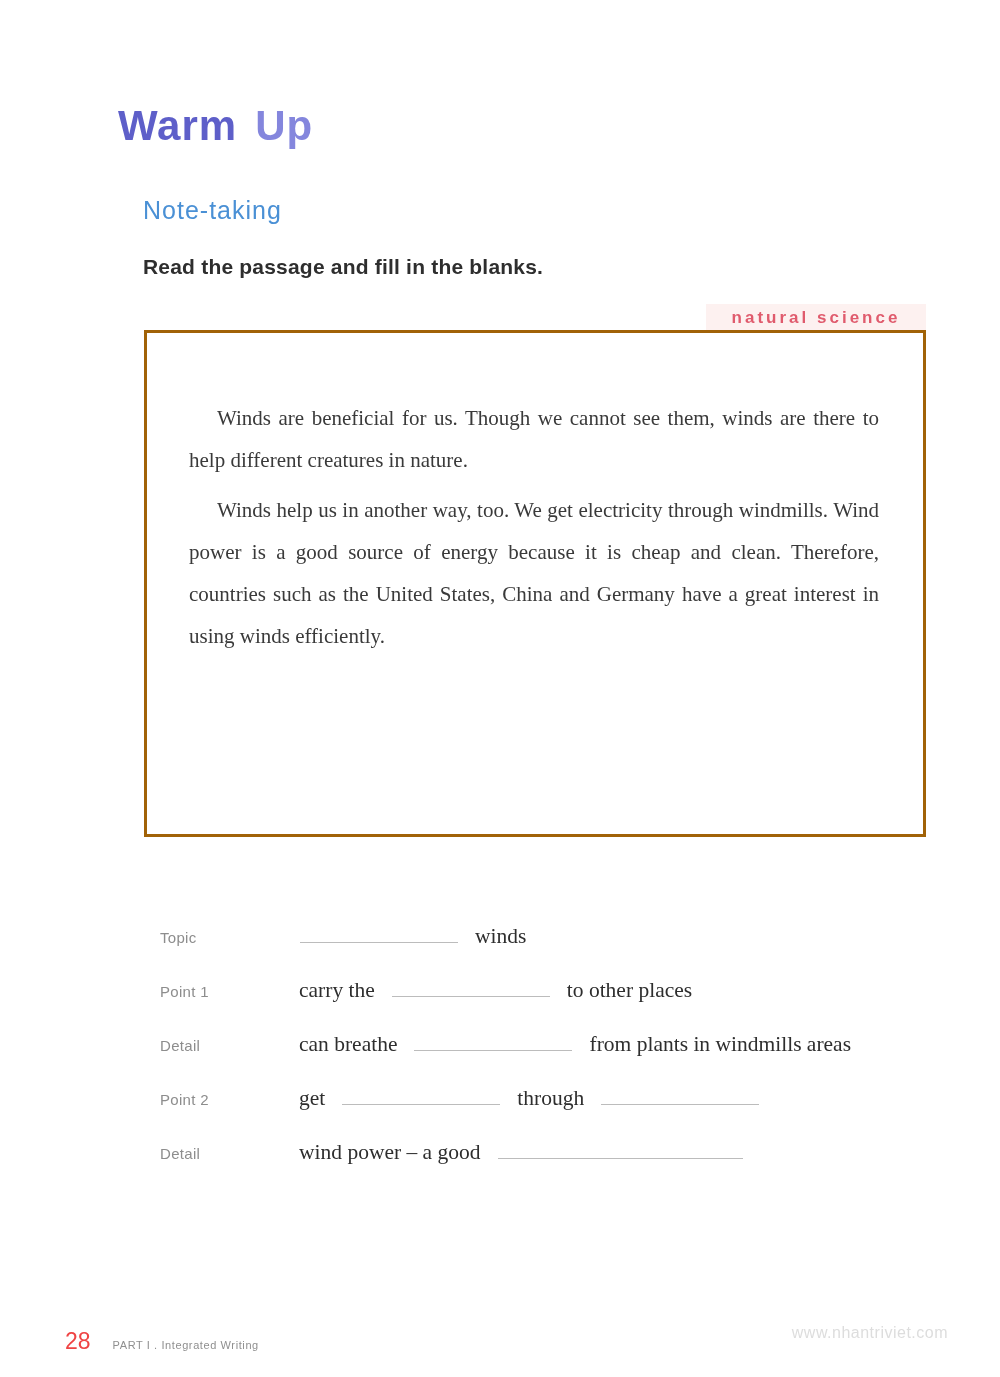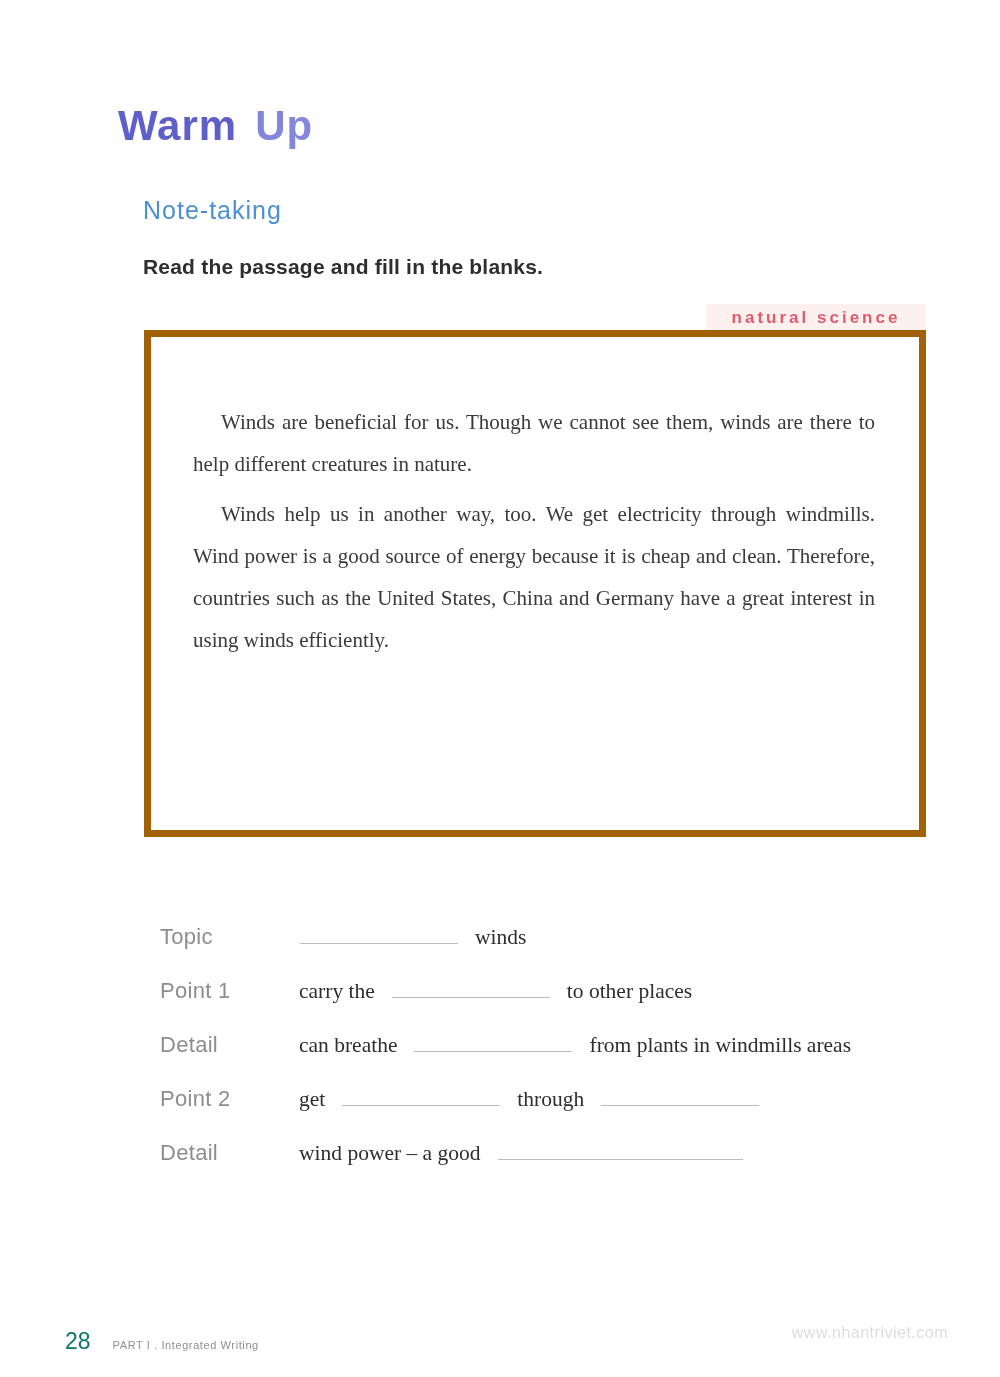--- a/index.html
+++ b/index.html
@@ -36,21 +36,21 @@
     width: 220px; height: 40px;
     background: #fdf1f0;
     color: #e05b6d;
     font-size: 17px; font-weight: bold; letter-spacing: 3px;
     text-align: center; line-height: 27px;
   }
 
   .passage-box {
     position: absolute; left: 120px; top: 306px;
     width: 782px; height: 507px;
-    border: 7px solid #a16207;
+    border: 3px solid #a16207;
     background: #ffffff;
     padding: 56px 36px 0 34px;
   }
   .passage-box p {
     font-family: "Liberation Serif", serif;
     font-size: 21px; line-height: 42px;
     color: #3a3a3a;
     text-align: justify;
     text-indent: 28px;
   }
@@ -58,42 +58,42 @@
   .notes {
     position: absolute; left: 120px; top: 884px;
     width: 760px;
   }
   .note-row {
     display: flex; align-items: baseline;
     height: 46px;
   }
   .note-label {
     flex: 0 0 115px;
-    font-size: 22px; color: #8d8d8d; letter-spacing: 0.3px;
+    font-size: 15px; color: #8d8d8d; letter-spacing: 0.3px;
   }
   .note-content {
     font-family: "Liberation Serif", serif;
     font-size: 21.5px; color: #2e2e2e;
     white-space: nowrap;
   }
   .blank {
     display: inline-block;
     width: 158px; height: 0.85em;
     border-bottom: 1.5px solid #bcbcbc;
     margin: 0 9px;
     vertical-align: baseline;
   }
   .blank.wide { width: 245px; }
 
   .footer-left {
     position: absolute; left: 33px; top: 1296px;
     display: flex; align-items: baseline;
   }
   .footer-page-number {
-    font-size: 23px; color: #0f766e; margin-right: 14px;
+    font-size: 23px; color: #ef4444; margin-right: 14px;
   }
   .footer-part {
     font-size: 11px; color: #8f8f8f; letter-spacing: 0.6px;
   }
   .footer-site {
     position: absolute; right: 60px; top: 1300px;
     font-size: 16px; color: #dddddd; letter-spacing: 0.5px;
   }
 </style>
 </head>

